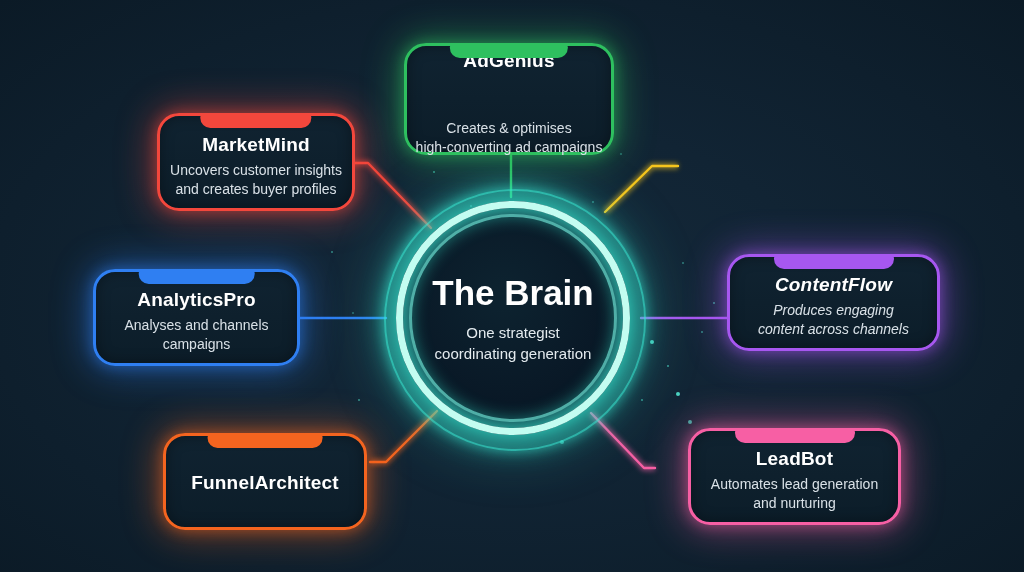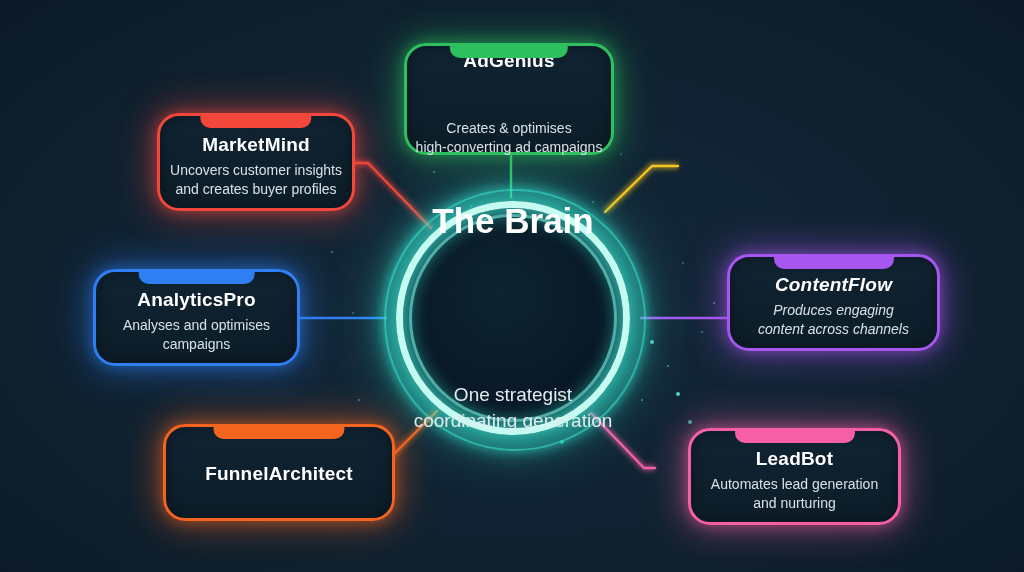--- a/index.html
+++ b/index.html
@@ -40,24 +40,24 @@
                 inset 0 0 22px 5px rgba(52,232,208,.8);
   }
   .ring-inner {
     position:absolute; left:409px; top:214px; width:208px; height:208px; border-radius:50%;
     box-sizing:border-box; border:3px solid rgba(110,240,222,.7);
     background: radial-gradient(circle at 45% 38%, #0d2330 0%, #091826 65%, #071422 100%);
     box-shadow: inset 0 0 16px rgba(52,232,208,.45);
   }
   .hub-text {
     position:absolute; left:396px; top:201px; width:234px; height:234px;
-    display:flex; flex-direction:column; align-items:center; justify-content:space-between; text-align:center;
+    display:flex; flex-direction:column; align-items:center; justify-content:center; text-align:center;
   }
   .hub-title { font-size:35px; font-weight:bold; color:#ffffff; margin-bottom:9px; }
-  .hub-sub   { font-size:19px; color:#e4ebef; line-height:1.4; }
+  .hub-sub   { font-size:15px; color:#e4ebef; line-height:1.4; }
 
   .particles {
     position:absolute; left:0; top:0; width:2px; height:2px; border-radius:50%;
     background:transparent;
     box-shadow:
       651px 341px 0 1px rgba(90,255,230,.75),
       667px 365px 0 0 rgba(90,255,230,.55),
       677px 393px 0 1px rgba(90,255,230,.8),
       641px 399px 0 0 rgba(90,255,230,.5),
       701px 331px 0 0 rgba(90,255,230,.45),
@@ -136,35 +136,35 @@
       <span>Uncovers customer insights</span><br>
       <span>and creates buyer profiles</span>
     </div>
   </div>
 
 
   <div class="node" style="left: 93px; top: 269px; width: 207px; height: 97px; --c: #2f7ff2; --g: rgba(47,127,242,0.45);">
     <div class="tab"></div>
     <div class="node-title">AnalyticsPro</div>
     <div class="node-desc">
-      <span>Analyses and optimises</span><br>
+      <span>Analyses and channels</span><br>
       <span>campaigns</span>
     </div>
   </div>
 
   <div class="node" style="left: 727px; top: 254px; width: 213px; height: 97px; font-style: italic; --c: #a757f0; --g: rgba(167,87,240,0.45);">
     <div class="tab"></div>
     <div class="node-title">ContentFlow</div>
     <div class="node-desc">
       <span>Produces engaging</span><br>
       <span>content across channels</span>
     </div>
   </div>
 
-  <div class="node" style="left: 163px; top: 424px; width: 232px; height: 97px; --c: #f4641f; --g: rgba(244,100,31,0.45);">
+  <div class="node" style="left: 163px; top: 433px; width: 204px; height: 97px; --c: #f4641f; --g: rgba(244,100,31,0.45);">
     <div class="tab"></div>
     <div class="node-title">FunnelArchitect</div>
   </div>
 
   <div class="node" style="left: 655px; top: 428px; width: 213px; height: 97px; margin-left: 33px; --c: #f75fa4; --g: rgba(247,95,164,0.45);">
     <div class="tab"></div>
     <div class="node-title">LeadBot</div>
     <div class="node-desc">
       <span>Automates lead generation</span><br>
       <span>and nurturing</span>

